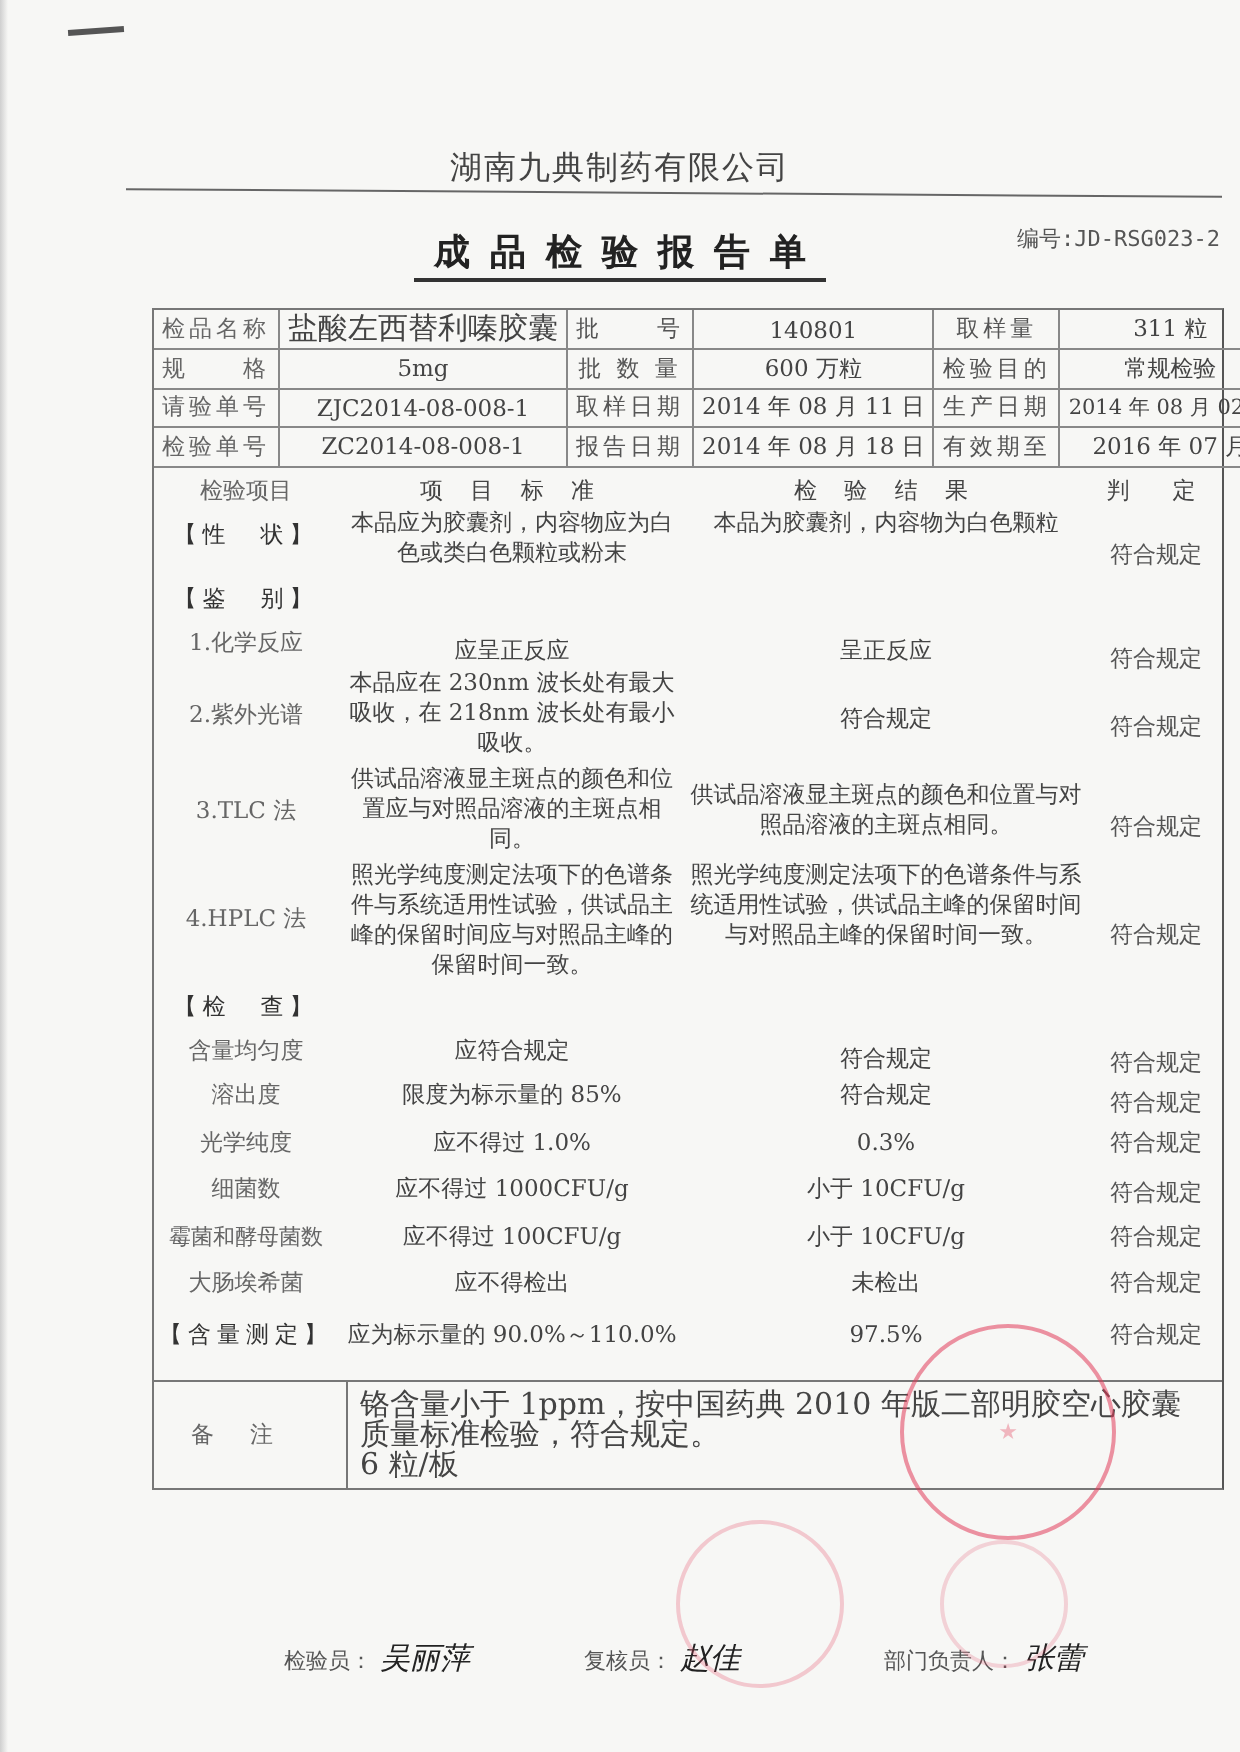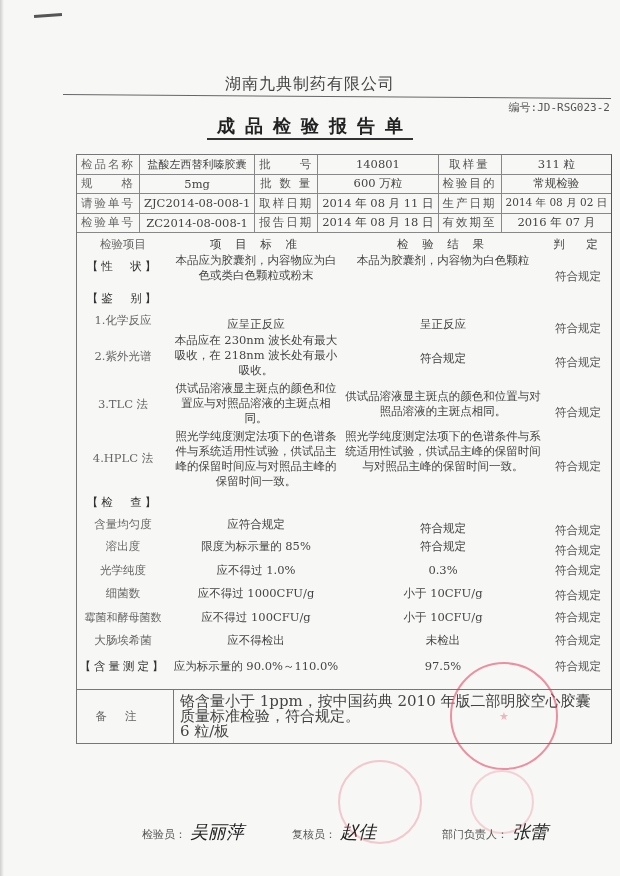--- a/index.html
+++ b/index.html
@@ -6,21 +6,21 @@
   body {
     width:620px; height:876px; overflow:hidden; position:relative;
     background:#f7f7f5;
     font-family:"DejaVu Serif", "Liberation Serif", serif;
     color:#3a3a3a;
   }
   .scan-mark { position:absolute; left:34px; top:14px; width:28px; height:3px; background:#555; transform:rotate(-4deg); }
   .left-shadow { position:absolute; left:0; top:0; width:4px; height:876px; background:linear-gradient(to right,#cfcfcf,#f7f7f5); }
   .company { position:absolute; left:0; width:620px; top:74px; text-align:center; font-size:16px; letter-spacing:1px; color:#444; }
   .company-rule { position:absolute; left:63px; top:96px; width:548px; height:1px; background:#666; transform:rotate(0.4deg); }
-  .code { position:absolute; right:10px; top:100px; font-size:11px; color:#555; font-family:"DejaVu Sans Mono", monospace; }
+  .code { position:absolute; right:10px; top:112px; font-size:11px; color:#555; font-family:"DejaVu Sans Mono", monospace; }
   .title { position:absolute; left:0; width:620px; top:114px; text-align:center; font-size:18px; font-weight:bold; letter-spacing:10px; color:#222; }
   .title span { border-bottom:2px solid #333; padding:0 0 2px 10px; }
 
   .sheet { position:absolute; left:76px; top:154px; width:534px; border:1px solid #777; border-right:1.5px solid #555; }
   table.info { border-collapse:collapse; width:100%; font-size:11.5px; }
   table.info td { border:1px solid #888; height:18.5px; padding:0 4px; text-align:center; white-space:nowrap; color:#444; }
   table.info td.lbl { color:#666; letter-spacing:2px; width:72px; }
   table.info td.lbl2 { color:#555; letter-spacing:2px; }
   table.info tr:first-child td { border-top:none; }
   table.info td:first-child { border-left:none; }
@@ -35,42 +35,42 @@
   .c4 { position:absolute; left:468px; width:66px; text-align:center; color:#555; }
   .bracket { color:#333; letter-spacing:3px; }
   .hdr { letter-spacing:5px; color:#444; }
 
   table.foot { border-collapse:collapse; width:100%; font-size:11.5px; border-top:1px solid #666; }
   table.foot td { border-top:1px solid #777; padding:4px 6px; color:#444; }
   table.foot td.flbl { width:84px; text-align:center; letter-spacing:18px; color:#666; border-right:1px solid #777; }
   .remark { line-height:15px; font-size:15px; }
 
   .sign { position:absolute; top:820px; font-size:11px; color:#555; }
-  .sig { font-family:"DejaVu Serif", serif; font-style:italic; font-size:18px; color:#222; margin-left:4px; }
+  .sig { font-family:"DejaVu Serif", serif; font-style:italic; font-size:15px; color:#222; margin-left:4px; }
 
   .seal { position:absolute; border-radius:50%; border:2px solid rgba(226,60,90,0.55); pointer-events:none; }
   .seal-inner { position:absolute; left:50%; top:50%; transform:translate(-50%,-50%); color:rgba(226,60,90,0.35); font-size:11px; white-space:nowrap; }
 </style>
 </head>
 <body>
 
 <div class="left-shadow"></div>
 <div class="scan-mark"></div>
 
 <div class="company">湖南九典制药有限公司</div>
 <div class="company-rule"></div>
 <div class="code">编号:JD-RSG023-2</div>
 <div class="title"><span>成品检验报告单</span></div>
 
 <div class="sheet">
   <table class="info">
     <tbody>
         <tr>
       <td class="lbl">检品名称</td>
-      <td style="width:110px;font-size:11px">盐酸左西替利嗪胶囊</td>
+      <td style="width:110px;font-size:15px">盐酸左西替利嗪胶囊</td>
       <td class="lbl2" style="width:76px">批　　号</td>
       <td style="width:100px">140801</td>
       <td class="lbl2" style="width:68px">取样量</td>
       <td>311 粒</td>
     </tr>
     <tr>
       <td class="lbl">规　　格</td>
       <td>5mg</td>
       <td class="lbl2">批 数 量</td>
       <td>600 万粒</td>

